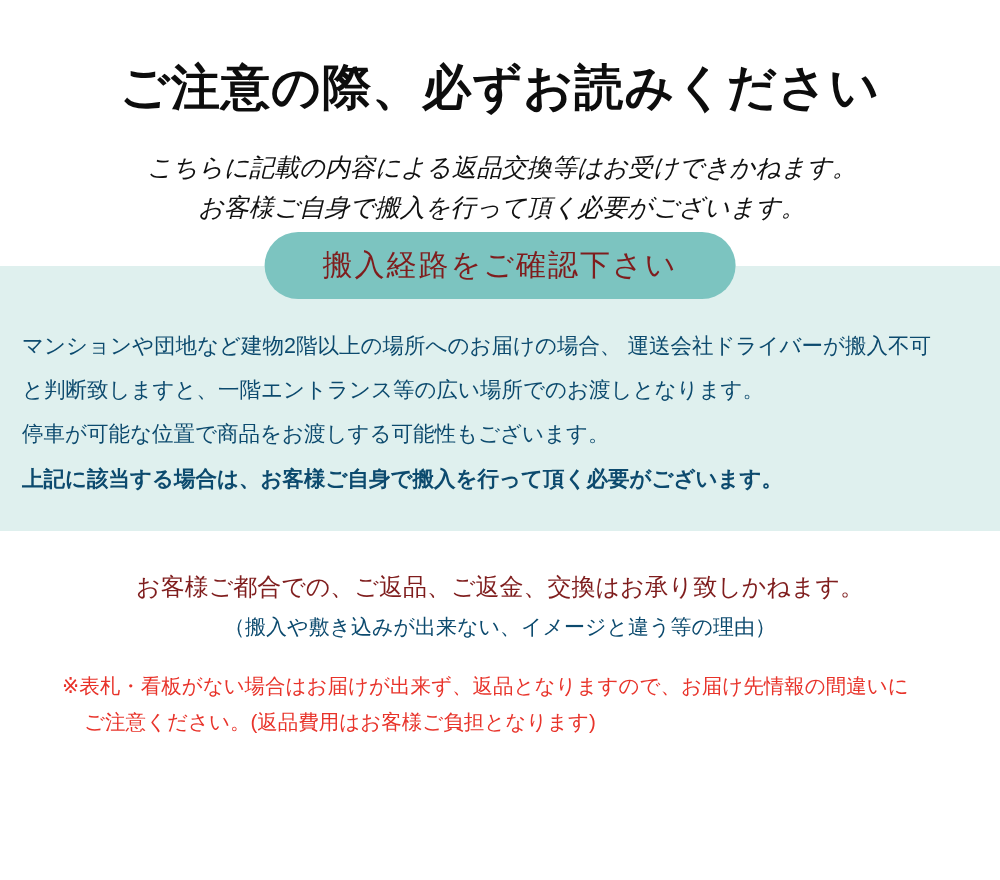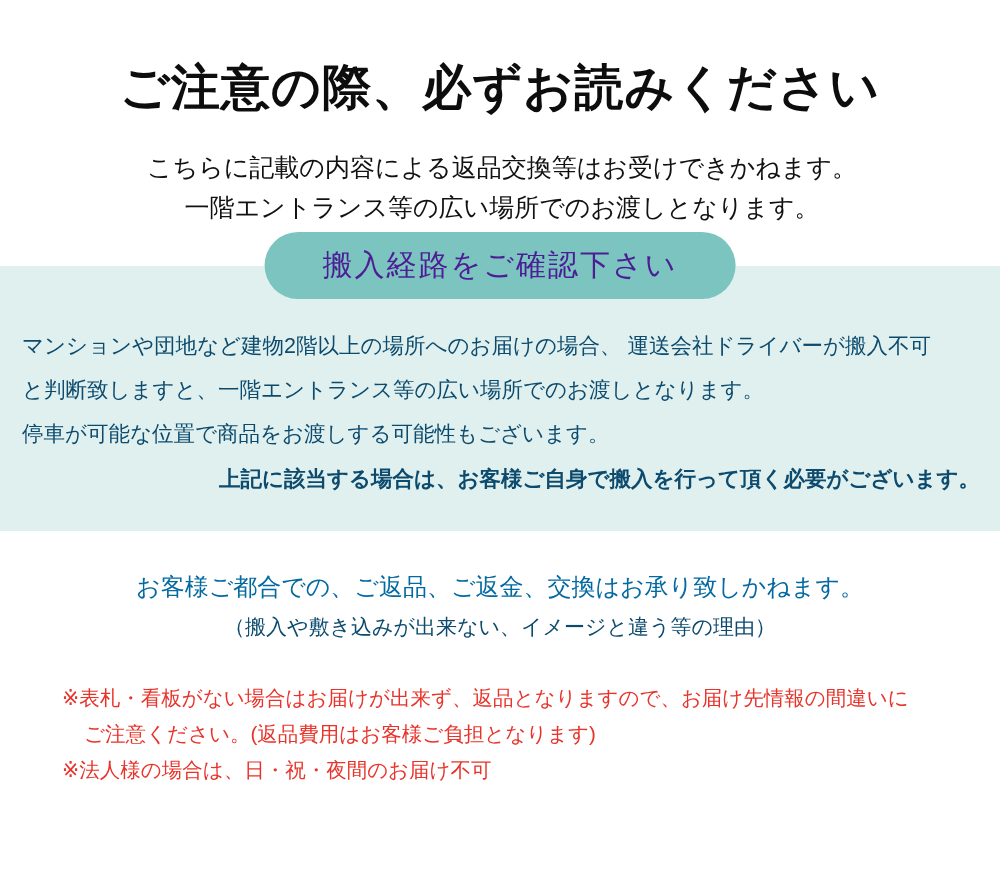--- a/index.html
+++ b/index.html
@@ -28,108 +28,107 @@
     margin: 0;
     padding-top: 58px;
     line-height: 1.2;
   }
   .lead {
     text-align: center;
     font-size: 25px;
     color: #111111;
     line-height: 1.62;
     margin: 30px 0 0 4px;
+    font-style: italic;
   }
   .lead div {
     margin: 0;
   }
   .panel {
     position: relative;
     margin-top: 38px;
     background: #dff0ee;
     padding: 58px 0 30px 0;
   }
   .panel-badge {
     position: absolute;
     top: -34px;
     left: 50%;
     transform: translateX(-50%);
     background: #7cc4c0;
-    color: #4c1d95;
+    color: #7f1d1d;
     font-size: 30px;
     letter-spacing: 2px;
     border-radius: 34px;
     padding: 13px 58px;
     white-space: nowrap;
     box-sizing: border-box;
   }
   .panel-body {
     padding: 0 20px 0 22px;
   }
   .panel-body p {
     margin: 0 0 0 0;
     font-size: 21.5px;
     line-height: 2.06;
     color: #0c4a6e;
   }
   .panel-body p.bold {
     font-weight: bold;
-    text-align: right;
   }
   .after {
     margin-top: 36px;
     text-align: center;
   }
   .after .l1 {
     font-size: 24px;
     line-height: 1.7;
-    color: #0369a1;
+    color: #7f1d1d;
   }
   .after .l2 {
     font-size: 21px;
     line-height: 1.8;
     color: #0c4a6e;
   }
   .notes {
-    margin-top: 34px;
+    margin-top: 22px;
     padding-left: 62px;
     color: #e8332a;
     font-size: 20.5px;
     line-height: 1.78;
   }
   .notes .indent {
     padding-left: 22px;
   }
 </style>
 </head>
 <body>
 
 <div class="page">
 
   <h1 class="title">ご注意の際、必ずお読みください</h1>
 
   <div class="lead">
     <div>こちらに記載の内容による返品交換等はお受けできかねます。</div>
-    <div>一階エントランス等の広い場所でのお渡しとなります。</div>
+    <div>お客様ご自身で搬入を行って頂く必要がございます。</div>
   </div>
 
   <section class="panel">
     <div class="panel-badge">搬入経路をご確認下さい</div>
     <div class="panel-body">
       <p>マンションや団地など建物2階以上の場所へのお届けの場合、 運送会社ドライバーが搬入不可</p>
       <p>と判断致しますと、一階エントランス等の広い場所でのお渡しとなります。</p>
       <p>停車が可能な位置で商品をお渡しする可能性もございます。</p>
       <p class="bold">上記に該当する場合は、お客様ご自身で搬入を行って頂く必要がございます。</p>
     </div>
   </section>
 
   <div class="after">
     <div class="l1">お客様ご都合での、ご返品、ご返金、交換はお承り致しかねます。</div>
     <div class="l2">（搬入や敷き込みが出来ない、イメージと違う等の理由）</div>
   </div>
 
   <div class="notes">
     <div>※表札・看板がない場合はお届けが出来ず、返品となりますので、お届け先情報の間違いに</div>
     <div class="indent">ご注意ください。(返品費用はお客様ご負担となります)</div>
-    <div>※法人様の場合は、日・祝・夜間のお届け不可</div>
   </div>
 
 </div>
 
 </body></html>

